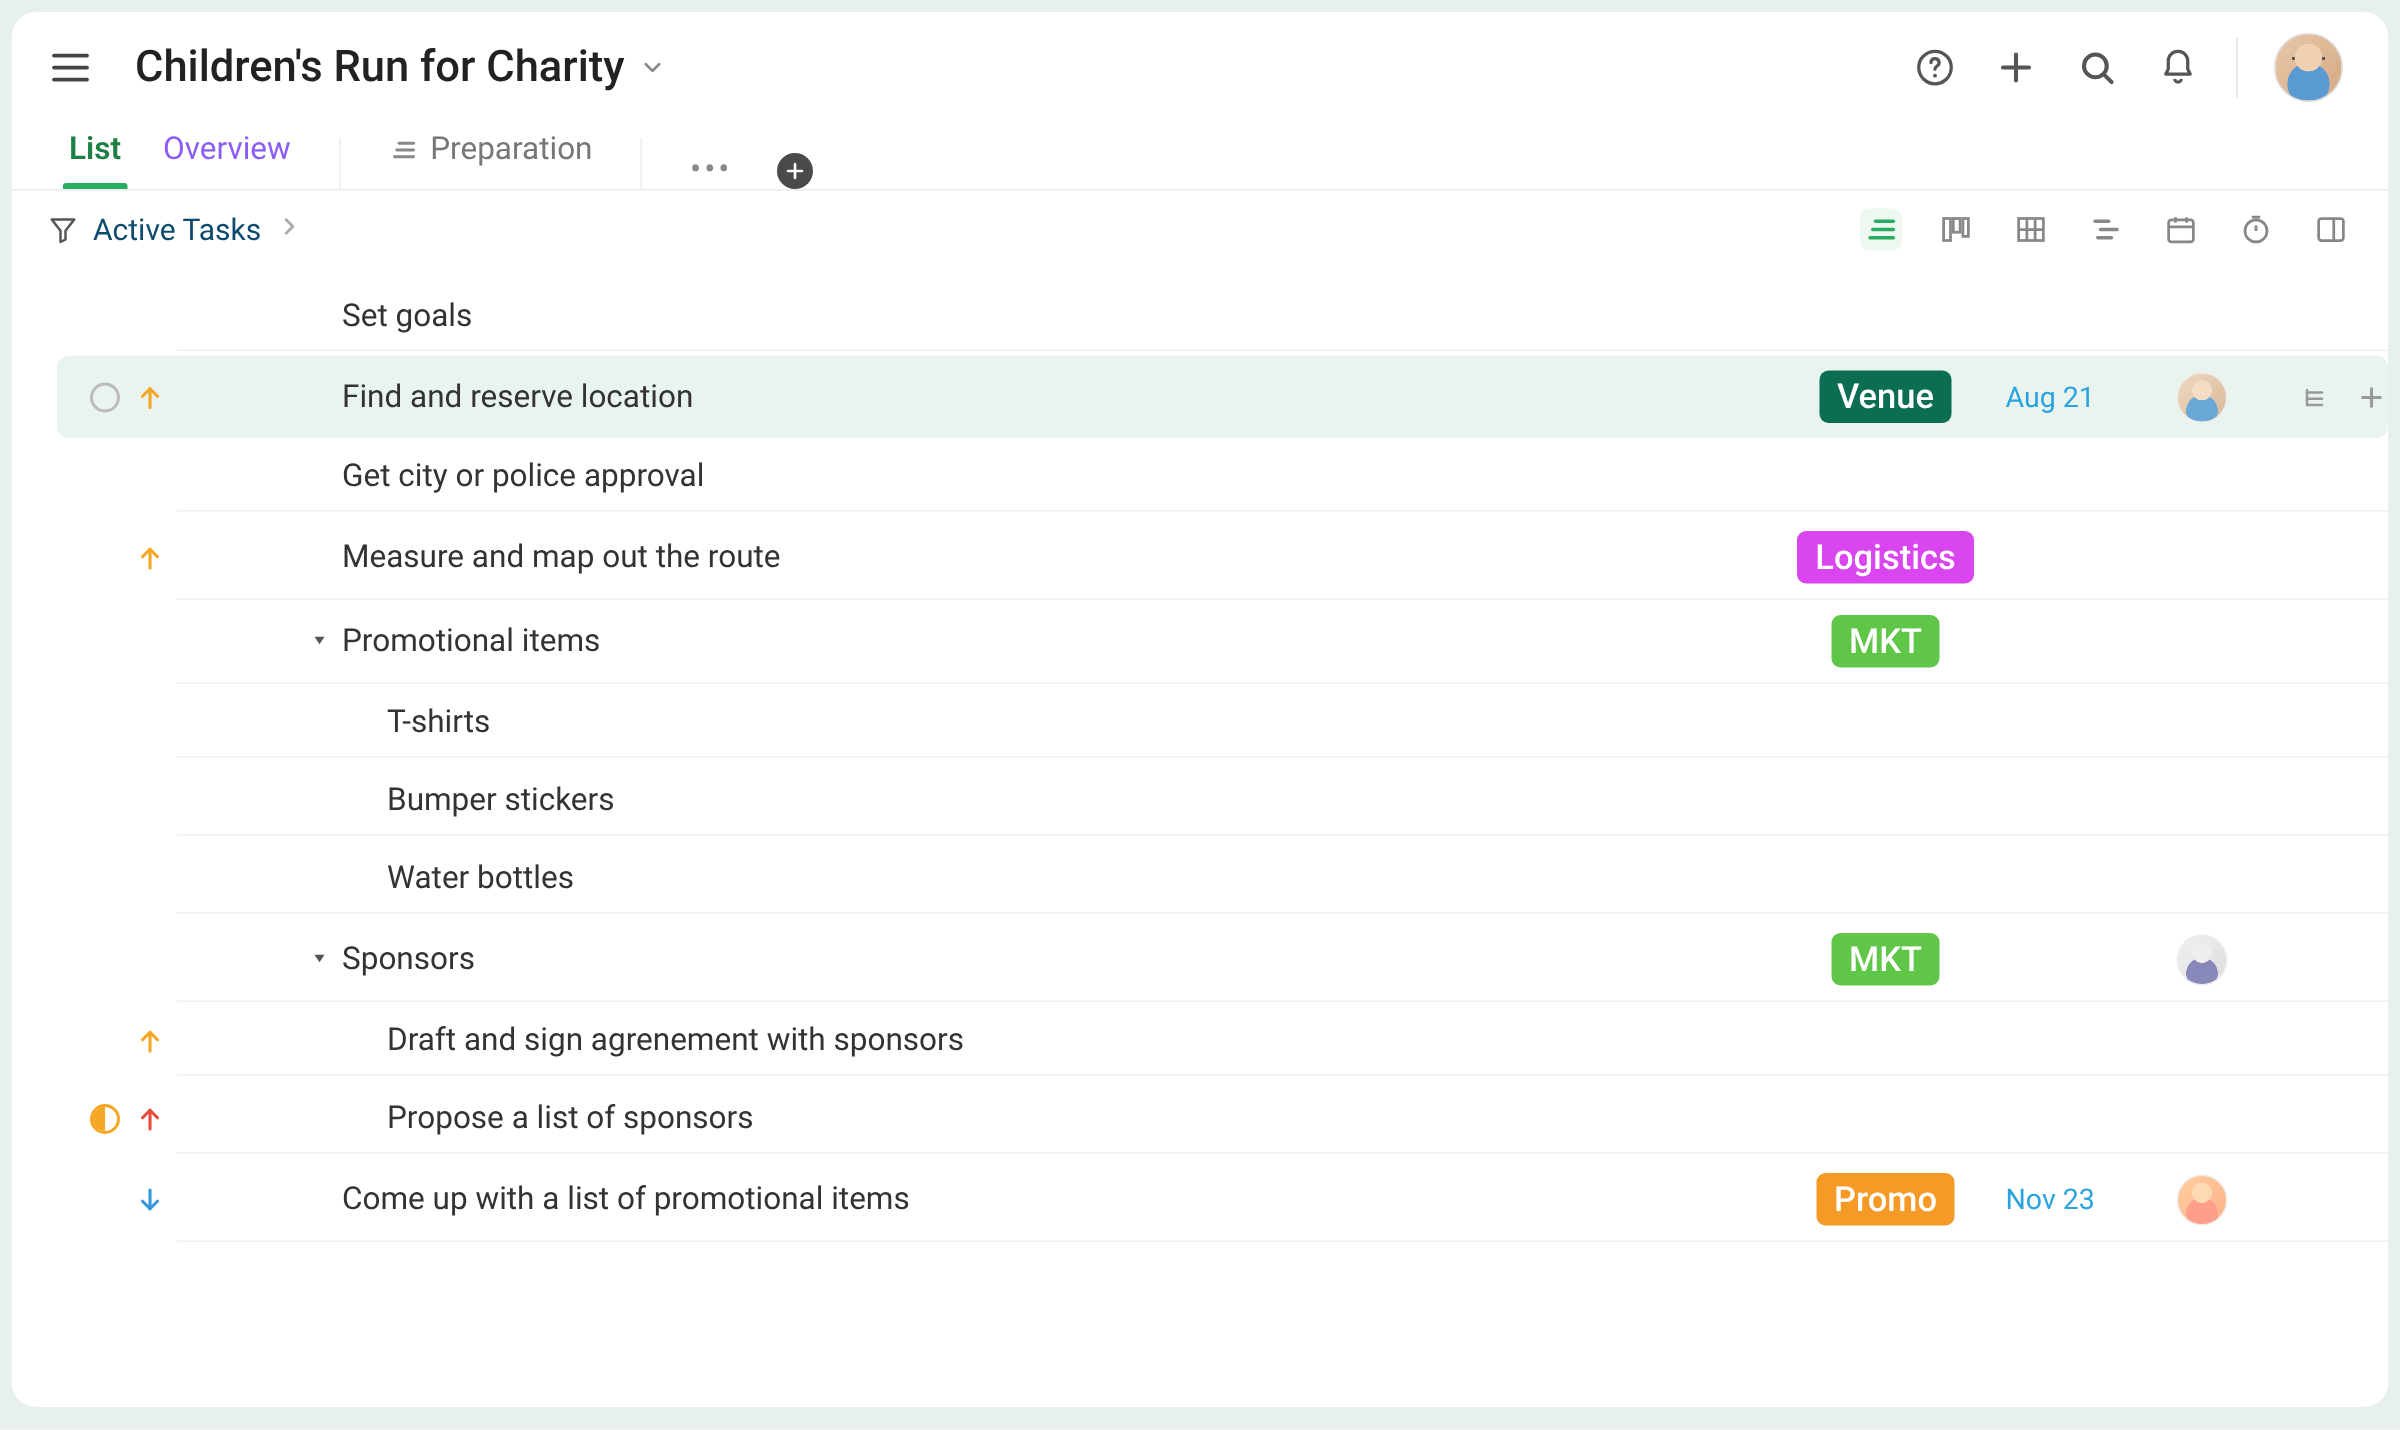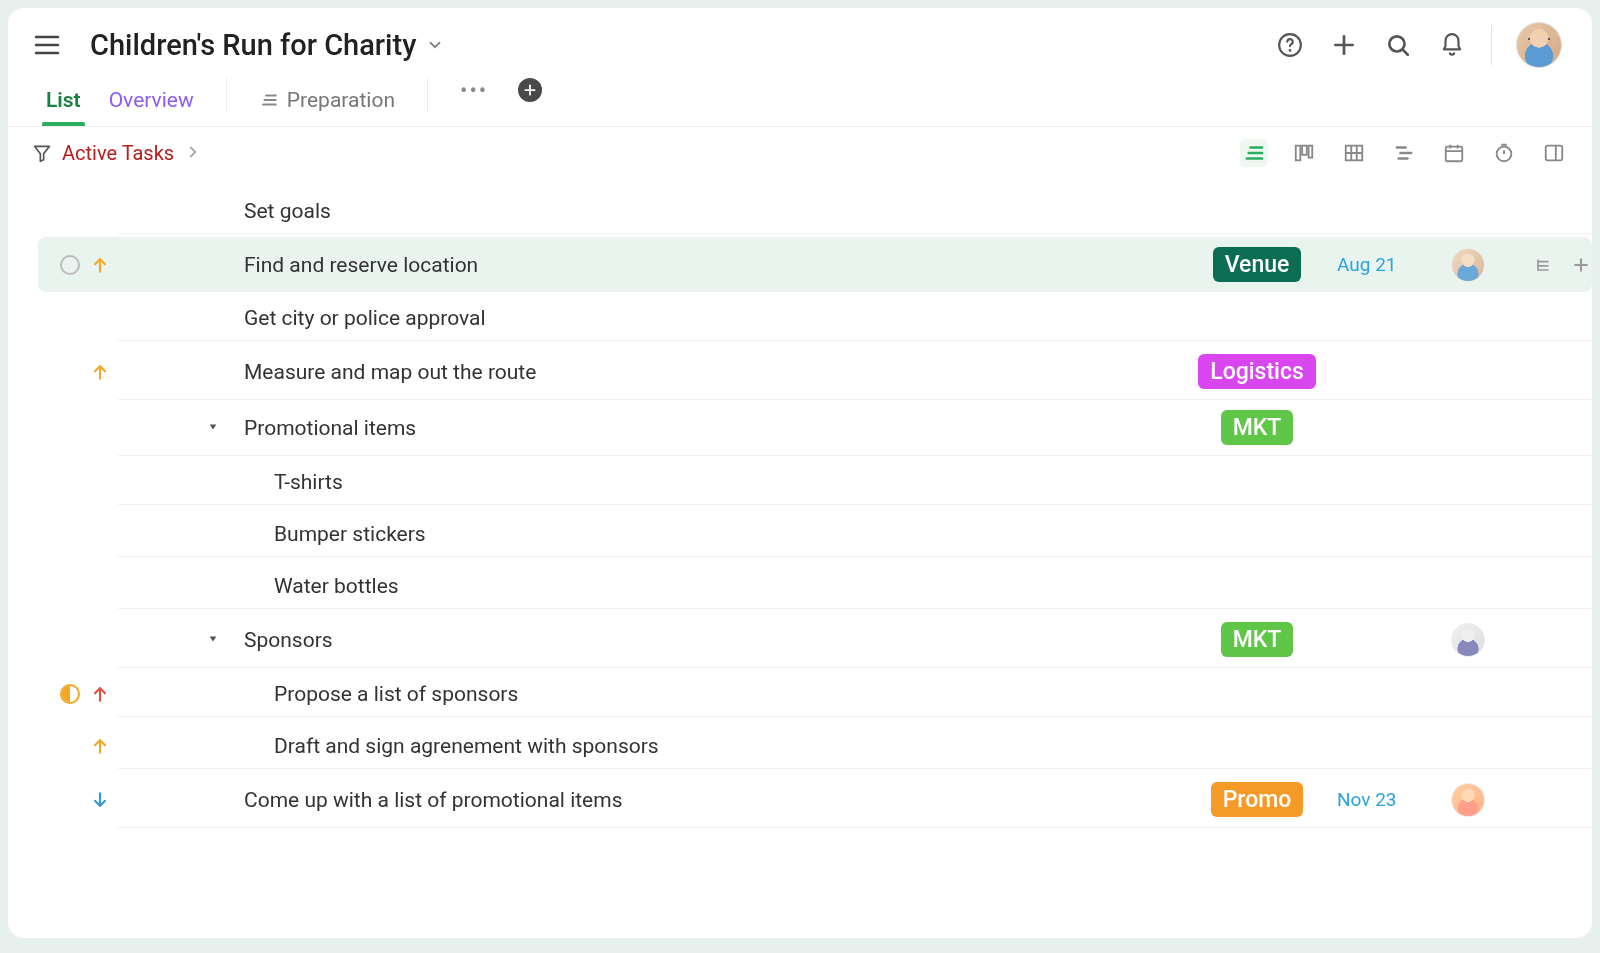--- a/index.html
+++ b/index.html
@@ -75,21 +75,21 @@
       radial-gradient(circle at 50% 75%, #5a9bd4 0%, #5a9bd4 35%, transparent 36%);
   }
   .avatar.glasses::before{
     content:"";position:absolute;top:33%;left:25%;right:25%;height:6px;
     border-top:2px solid #555;
   }
 
   
   .tabs-row {
     display:flex;
-    align-items:flex-start;
+    align-items:flex-end;
     padding:6px 24px 0 24px;
     gap:0;
     border-bottom:1px solid #ececec;
   }
   .tab {
     font-size:21px;
     color:#8b5cf6;
     padding:10px 14px 14px 14px;
     cursor:pointer;
     display:flex;align-items:center;gap:8px;
@@ -114,21 +114,21 @@
     width:24px;height:24px;border-radius:50%;background:#4a4a4a;color:#fff;display:flex;align-items:center;justify-content:center;font-size:18px;cursor:pointer;margin-left:16px;
   }
 
   
   .toolbar-row {
     display:flex;align-items:center;
     padding:12px 24px;
     gap:12px;
   }
   .filter-btn {
-    display:flex;align-items:center;gap:10px;color:#b91c1c;font-size:20px;cursor:pointer;
+    display:flex;align-items:center;gap:10px;color:#0c4a6e;font-size:20px;cursor:pointer;
   }
   .filter-btn .chev { color:#aaa;font-size:22px;}
   .toolbar-spacer{flex:1;}
   .view-switcher{
     display:flex;align-items:center;gap:22px;
   }
   .view-btn{
     width:28px;height:28px;display:flex;align-items:center;justify-content:center;cursor:pointer;color:#888;border-radius:6px;
   }
   .view-btn.active{color:#27ae60;background:#eef8f1;}
@@ -145,21 +145,21 @@
   }
   .task-row .gutter {
     width:80px;display:flex;align-items:center;justify-content:flex-end;gap:10px;padding-right:8px;
   }
   .task-row .main {
     flex:1;display:flex;align-items:center;gap:10px;
     padding:10px 0;
     border-bottom:1px solid #f0f0f0;
     margin-left:0;
   }
-  .task-name{flex:1;white-space:nowrap;overflow:hidden;text-overflow:ellipsis;margin-left:16px;}
+  .task-name{flex:1;white-space:nowrap;overflow:hidden;text-overflow:ellipsis;}
   .tag{
     font-size:23px;font-weight:500;padding:4px 12px;border-radius:6px;color:#fff;white-space:nowrap;
   }
   .tag.venue{background:#0b6e53;}
   .tag.logistics{background:#d946ef;}
   .tag.mkt{background:#5fc648;}
   .tag.promo{background:#f59927;}
   .date{color:#2aa3df;font-size:19px;white-space:nowrap;width:80px;text-align:left;}
   .row-avatar{
     width:34px;height:34px;border-radius:50%;background:#e8c8a8;flex:none;
@@ -606,20 +606,50 @@
               <svg width="20" height="20" viewBox="0 0 24 24" fill="none" stroke="#999" stroke-width="2.5" stroke-linecap="round">
                 <line x1="12" y1="5" x2="12" y2="19"></line>
                 <line x1="5" y1="12" x2="19" y2="12"></line>
               </svg>
             </span>
           </div>
         </div>
       </div>
       <div class="task-row">
         <div class="gutter">
+          <span class="pri-arrow up-orange"><svg width="20" height="20" viewBox="0 0 24 24" fill="none" stroke="#f5a623" stroke-width="2.5" stroke-linecap="round" stroke-linejoin="round">
+              <line x1="12" y1="20" x2="12" y2="5"></line>
+              <polyline points="6 11 12 5 18 11"></polyline>
+            </svg></span>
+        </div>
+        <div class="main" style="padding-left: 140px; position: relative;">
+          <span class="task-name">Draft and sign agrenement with sponsors</span>
+          <div class="col-tag"></div>
+          <div class="col-date"></div>
+          <div class="col-avatar"></div>
+          <div class="row-actions hidden">
+            <span class="row-act">
+              <svg width="20" height="20" viewBox="0 0 24 24" fill="none" stroke="#999" stroke-width="2" stroke-linecap="round">
+                <line x1="6" y1="6" x2="6" y2="18"></line>
+                <line x1="6" y1="8" x2="18" y2="8"></line>
+                <line x1="6" y1="13" x2="18" y2="13"></line>
+                <line x1="6" y1="18" x2="18" y2="18"></line>
+              </svg>
+            </span>
+            <span class="row-act">
+              <svg width="20" height="20" viewBox="0 0 24 24" fill="none" stroke="#999" stroke-width="2.5" stroke-linecap="round">
+                <line x1="12" y1="5" x2="12" y2="19"></line>
+                <line x1="5" y1="12" x2="19" y2="12"></line>
+              </svg>
+            </span>
+          </div>
+        </div>
+      </div>
+      <div class="task-row">
+        <div class="gutter">
           <div class="status-half"></div>
           <span class="pri-arrow up-red"><svg width="20" height="20" viewBox="0 0 24 24" fill="none" stroke="#e74c3c" stroke-width="2.5" stroke-linecap="round" stroke-linejoin="round">
               <line x1="12" y1="20" x2="12" y2="5"></line>
               <polyline points="6 11 12 5 18 11"></polyline>
             </svg></span>
         </div>
         <div class="main" style="padding-left: 140px; position: relative;">
           <span class="task-name">Propose a list of sponsors</span>
           <div class="col-tag"></div>
           <div class="col-date"></div>
@@ -637,50 +667,20 @@
               <svg width="20" height="20" viewBox="0 0 24 24" fill="none" stroke="#999" stroke-width="2.5" stroke-linecap="round">
                 <line x1="12" y1="5" x2="12" y2="19"></line>
                 <line x1="5" y1="12" x2="19" y2="12"></line>
               </svg>
             </span>
           </div>
         </div>
       </div>
       <div class="task-row">
         <div class="gutter">
-          <span class="pri-arrow up-orange"><svg width="20" height="20" viewBox="0 0 24 24" fill="none" stroke="#f5a623" stroke-width="2.5" stroke-linecap="round" stroke-linejoin="round">
-              <line x1="12" y1="20" x2="12" y2="5"></line>
-              <polyline points="6 11 12 5 18 11"></polyline>
-            </svg></span>
-        </div>
-        <div class="main" style="padding-left: 140px; position: relative;">
-          <span class="task-name">Draft and sign agrenement with sponsors</span>
-          <div class="col-tag"></div>
-          <div class="col-date"></div>
-          <div class="col-avatar"></div>
-          <div class="row-actions hidden">
-            <span class="row-act">
-              <svg width="20" height="20" viewBox="0 0 24 24" fill="none" stroke="#999" stroke-width="2" stroke-linecap="round">
-                <line x1="6" y1="6" x2="6" y2="18"></line>
-                <line x1="6" y1="8" x2="18" y2="8"></line>
-                <line x1="6" y1="13" x2="18" y2="13"></line>
-                <line x1="6" y1="18" x2="18" y2="18"></line>
-              </svg>
-            </span>
-            <span class="row-act">
-              <svg width="20" height="20" viewBox="0 0 24 24" fill="none" stroke="#999" stroke-width="2.5" stroke-linecap="round">
-                <line x1="12" y1="5" x2="12" y2="19"></line>
-                <line x1="5" y1="12" x2="19" y2="12"></line>
-              </svg>
-            </span>
-          </div>
-        </div>
-      </div>
-      <div class="task-row">
-        <div class="gutter">
           <span class="pri-arrow down-blue"><svg width="20" height="20" viewBox="0 0 24 24" fill="none" stroke="#3498db" stroke-width="2.5" stroke-linecap="round" stroke-linejoin="round">
               <line x1="12" y1="4" x2="12" y2="19"></line>
               <polyline points="6 13 12 19 18 13"></polyline>
             </svg></span>
         </div>
         <div class="main" style="padding-left: 110px; position: relative;">
           <span class="task-name">Come up with a list of promotional items</span>
           <div class="col-tag">
             <span class="tag promo">Promo</span>
           </div>

